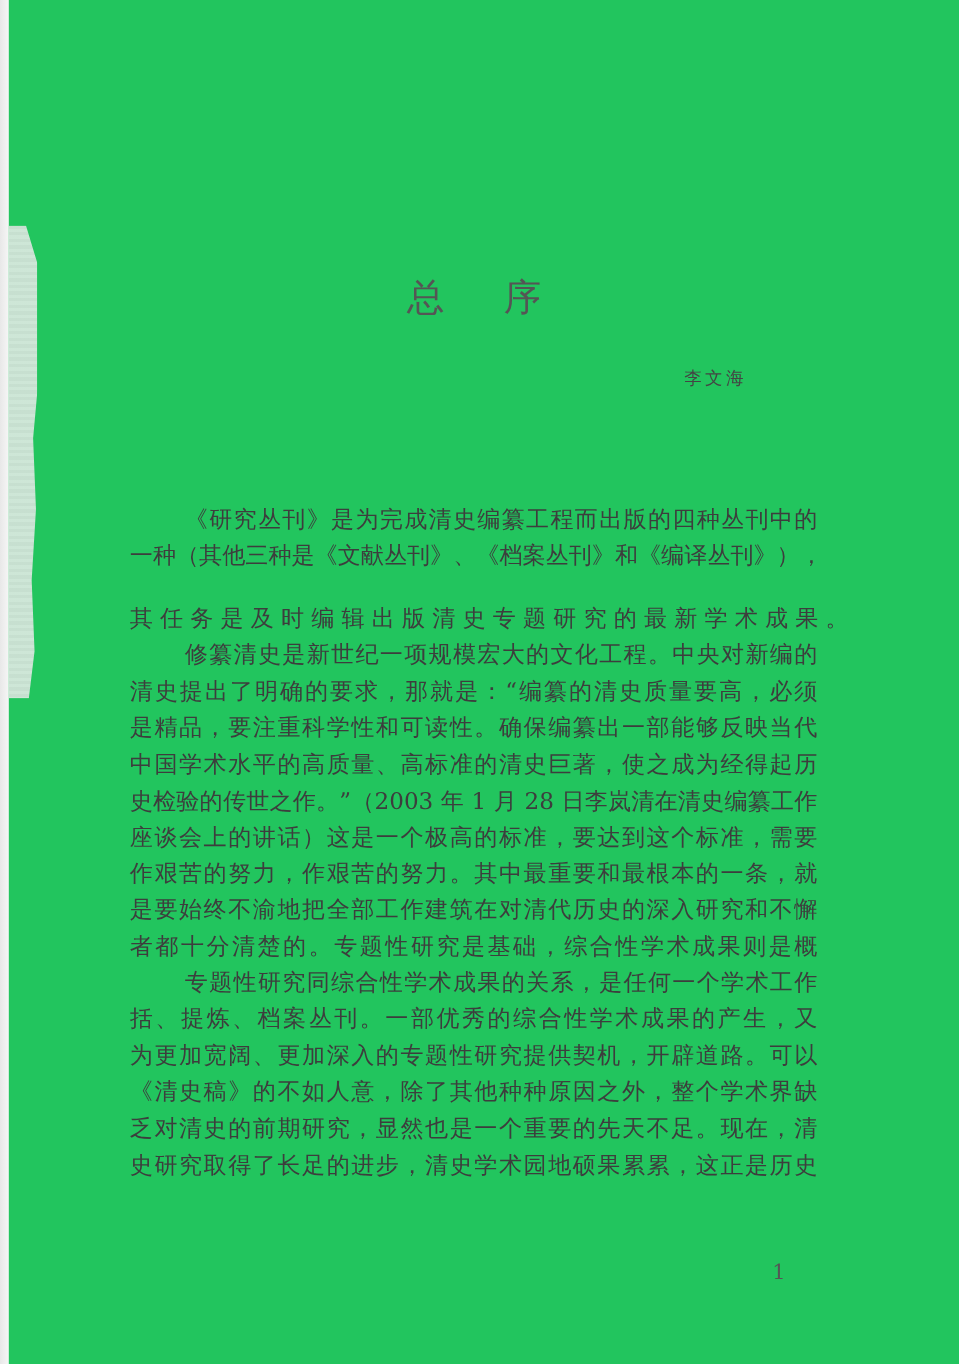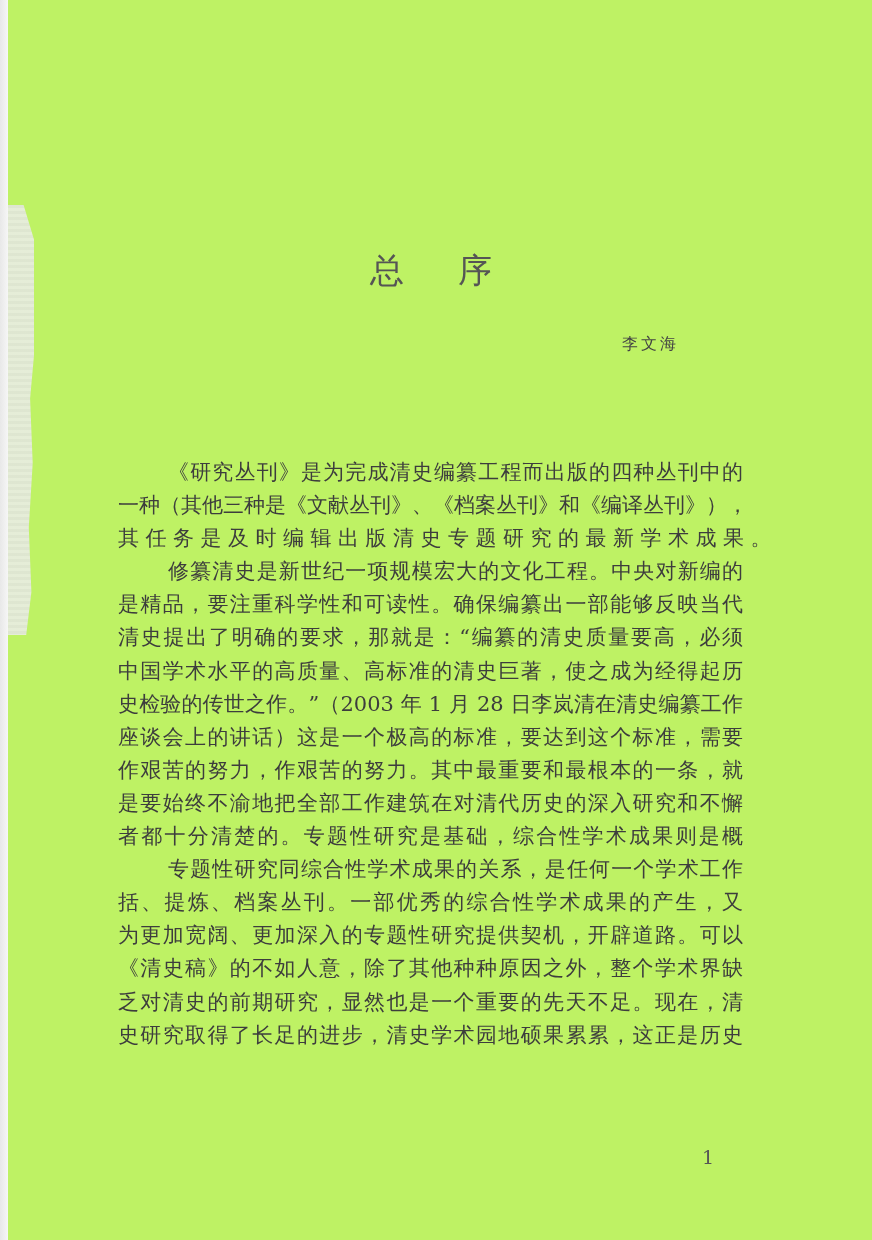--- a/index.html
+++ b/index.html
@@ -14,21 +14,21 @@
       overflow: hidden;
       font-family: "DejaVu Serif", "Liberation Serif", serif;
       color: #3a3a3a;
     }
     .page {
       position: absolute;
       left: 0;
       top: 0;
       width: 872px;
       height: 1240px;
-      background: #bef264;
+      background: #22c55e;
     }
     
     .left-edge {
       position: absolute;
       left: 0;
       top: 0;
       width: 8px;
       height: 1240px;
       background: linear-gradient(to right, #e8e8e8, #f6f6f6);
     }
@@ -85,20 +85,21 @@
     .line {
       display: block;
       white-space: nowrap;
       text-align: justify;
       text-align-last: justify;
       height: 33.1px;
     }
     .line.last {
       text-align-last: left;
       letter-spacing: 6.5px;
+      margin-top: 24px;
     }
     .line.indent {
       padding-left: 50px;
     }
     .page-number {
       position: absolute;
       left: 702px;
       top: 1146px;
       font-size: 19px;
       color: #555;
@@ -118,22 +119,22 @@
 
   <div class="author">李文海</div>
 
   <div class="body-text">
 
     <span class="line indent">《研究丛刊》是为完成清史编纂工程而出版的四种丛刊中的</span>
     <span class="line">一种（其他三种是《文献丛刊》、《档案丛刊》和《编译丛刊》），</span>
     <span class="line last">其任务是及时编辑出版清史专题研究的最新学术成果。</span>
 
     <span class="line indent">修纂清史是新世纪一项规模宏大的文化工程。中央对新编的</span>
+    <span class="line">清史提出了明确的要求，那就是：“编纂的清史质量要高，必须</span>
     <span class="line">是精品，要注重科学性和可读性。确保编纂出一部能够反映当代</span>
-    <span class="line">清史提出了明确的要求，那就是：“编纂的清史质量要高，必须</span>
     <span class="line">中国学术水平的高质量、高标准的清史巨著，使之成为经得起历</span>
     <span class="line">史检验的传世之作。”（2003 年 1 月 28 日李岚清在清史编纂工作</span>
     <span class="line">座谈会上的讲话）这是一个极高的标准，要达到这个标准，需要</span>
     <span class="line">作艰苦的努力，作艰苦的努力。其中最重要和最根本的一条，就</span>
     <span class="line">是要始终不渝地把全部工作建筑在对清代历史的深入研究和不懈</span>
 
     <span class="line">者都十分清楚的。专题性研究是基础，综合性学术成果则是概</span>
     <span class="line indent">专题性研究同综合性学术成果的关系，是任何一个学术工作</span>
     <span class="line">括、提炼、档案丛刊。一部优秀的综合性学术成果的产生，又</span>
     <span class="line">为更加宽阔、更加深入的专题性研究提供契机，开辟道路。可以</span>

